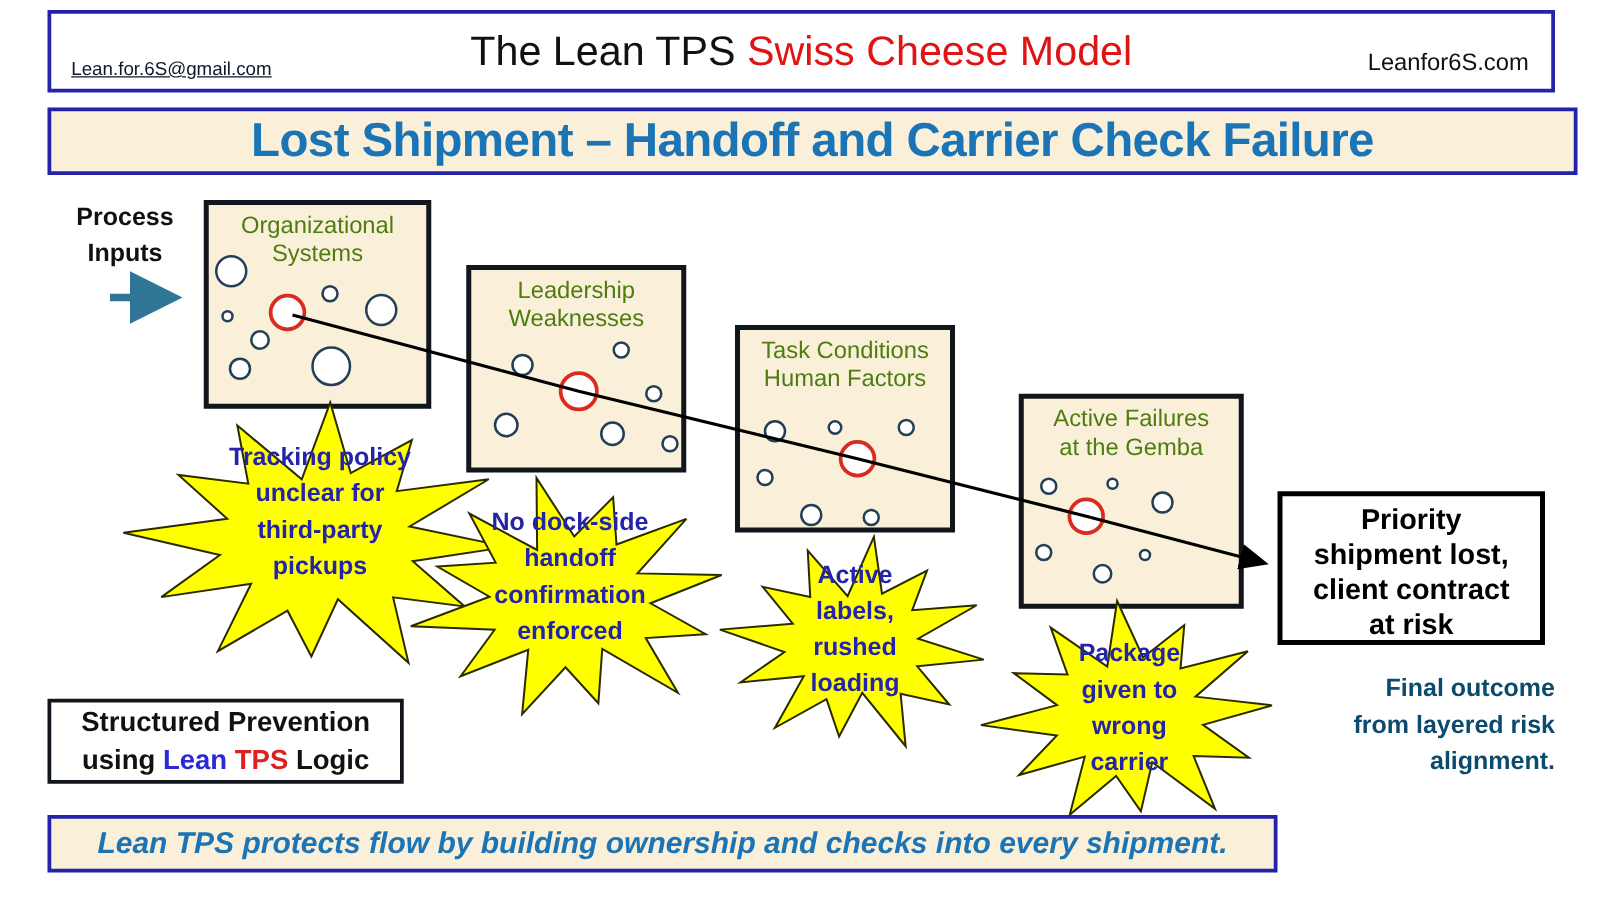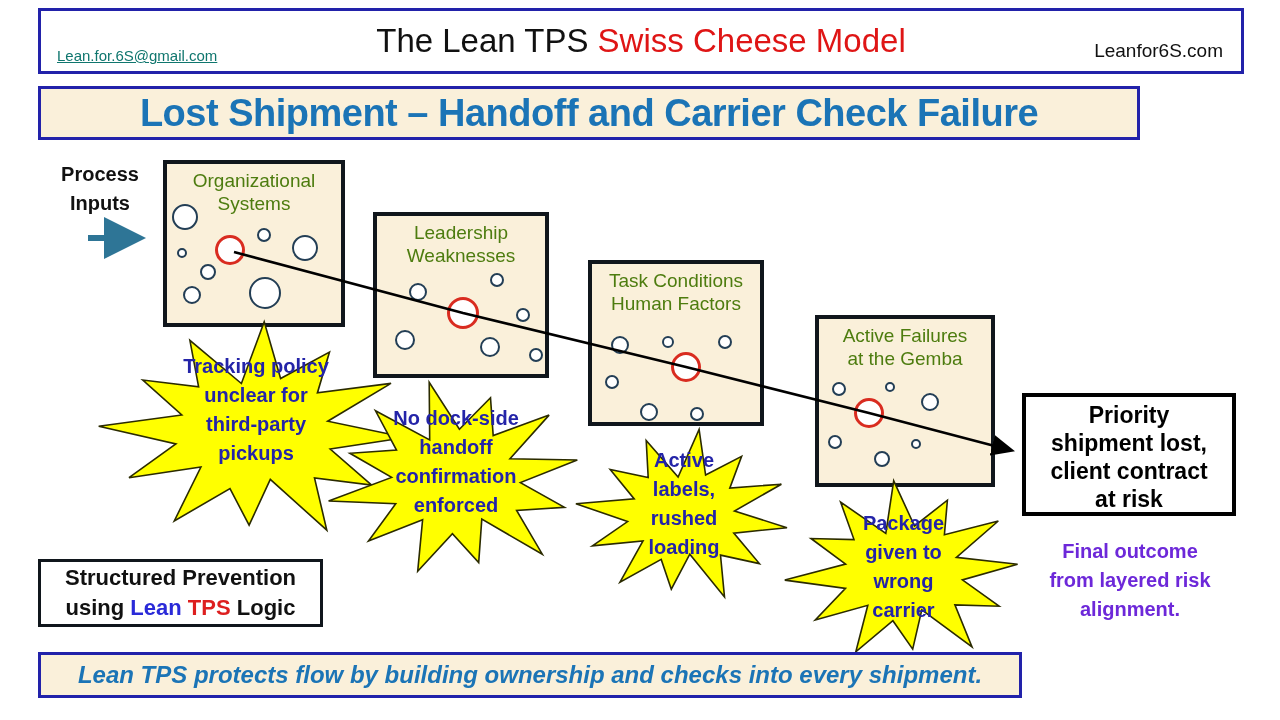--- a/index.html
+++ b/index.html
@@ -6,35 +6,35 @@
   .canvas{
     position:relative;width:1280px;height:720px;background:#ffffff;
     font-family:"Liberation Sans", sans-serif;overflow:hidden;
   }
   
   .header-box{
     position:absolute;left:38px;top:8px;width:1206px;height:66px;
     background:#ffffff;border:3px solid #2222AA;box-sizing:border-box;
   }
   .header-email{
-    position:absolute;left:16px;bottom:7px;font-size:15px;color:#0f766e;
+    position:absolute;left:16px;bottom:7px;font-size:15px;color:#0f172a;
     text-decoration:underline;
   }
   .header-title{
     position:absolute;left:0;right:0;top:0;bottom:0;
     display:flex;align-items:center;justify-content:center;
     font-size:33px;color:#111;white-space:pre;
   }
   .header-title .red{color:#DF1515;}
   .header-site{
     position:absolute;right:18px;bottom:9px;font-size:19px;color:#111;
   }
   
   .title-bar{
-    position:absolute;left:38px;top:86px;width:1102px;height:54px;
+    position:absolute;left:38px;top:86px;width:1224px;height:54px;
     background:#FAF0DA;border:3px solid #2222AA;box-sizing:border-box;
     display:flex;align-items:center;justify-content:center;
     font-size:38px;font-weight:bold;color:#1B74B6;letter-spacing:-0.5px;
   }
   
   .process-inputs{
     position:absolute;left:42px;top:160px;width:116px;text-align:center;
     font-size:20px;font-weight:bold;color:#111;line-height:29px;
   }
   
@@ -61,22 +61,22 @@
     color:#2424A8;line-height:29px;
   }
   
   .outcome-box{
     position:absolute;left:1022px;top:393px;width:214px;height:123px;
     background:#ffffff;border:4px solid #000;box-sizing:border-box;
     text-align:center;font-size:23px;font-weight:bold;color:#000;
     line-height:28px;padding-top:4px;
   }
   .final-outcome{
-    position:absolute;left:1016px;top:537px;width:228px;text-align:center;
-    font-size:20px;font-weight:bold;color:#6d28d9;line-height:29px;
+    position:absolute;left:1016px;top:537px;width:228px;text-align:right;
+    font-size:20px;font-weight:bold;color:#0c4a6e;line-height:29px;
   }
   
   .prevention-box{
     position:absolute;left:38px;top:559px;width:285px;height:68px;
     background:#ffffff;border:3px solid #10161c;box-sizing:border-box;
     display:flex;flex-direction:column;align-items:center;justify-content:center;
     font-size:22px;font-weight:bold;color:#111;line-height:30px;white-space:pre;
   }
   .prevention-box .blue{color:#2A2AD8;}
   .prevention-box .red{color:#DD1F1F;}

